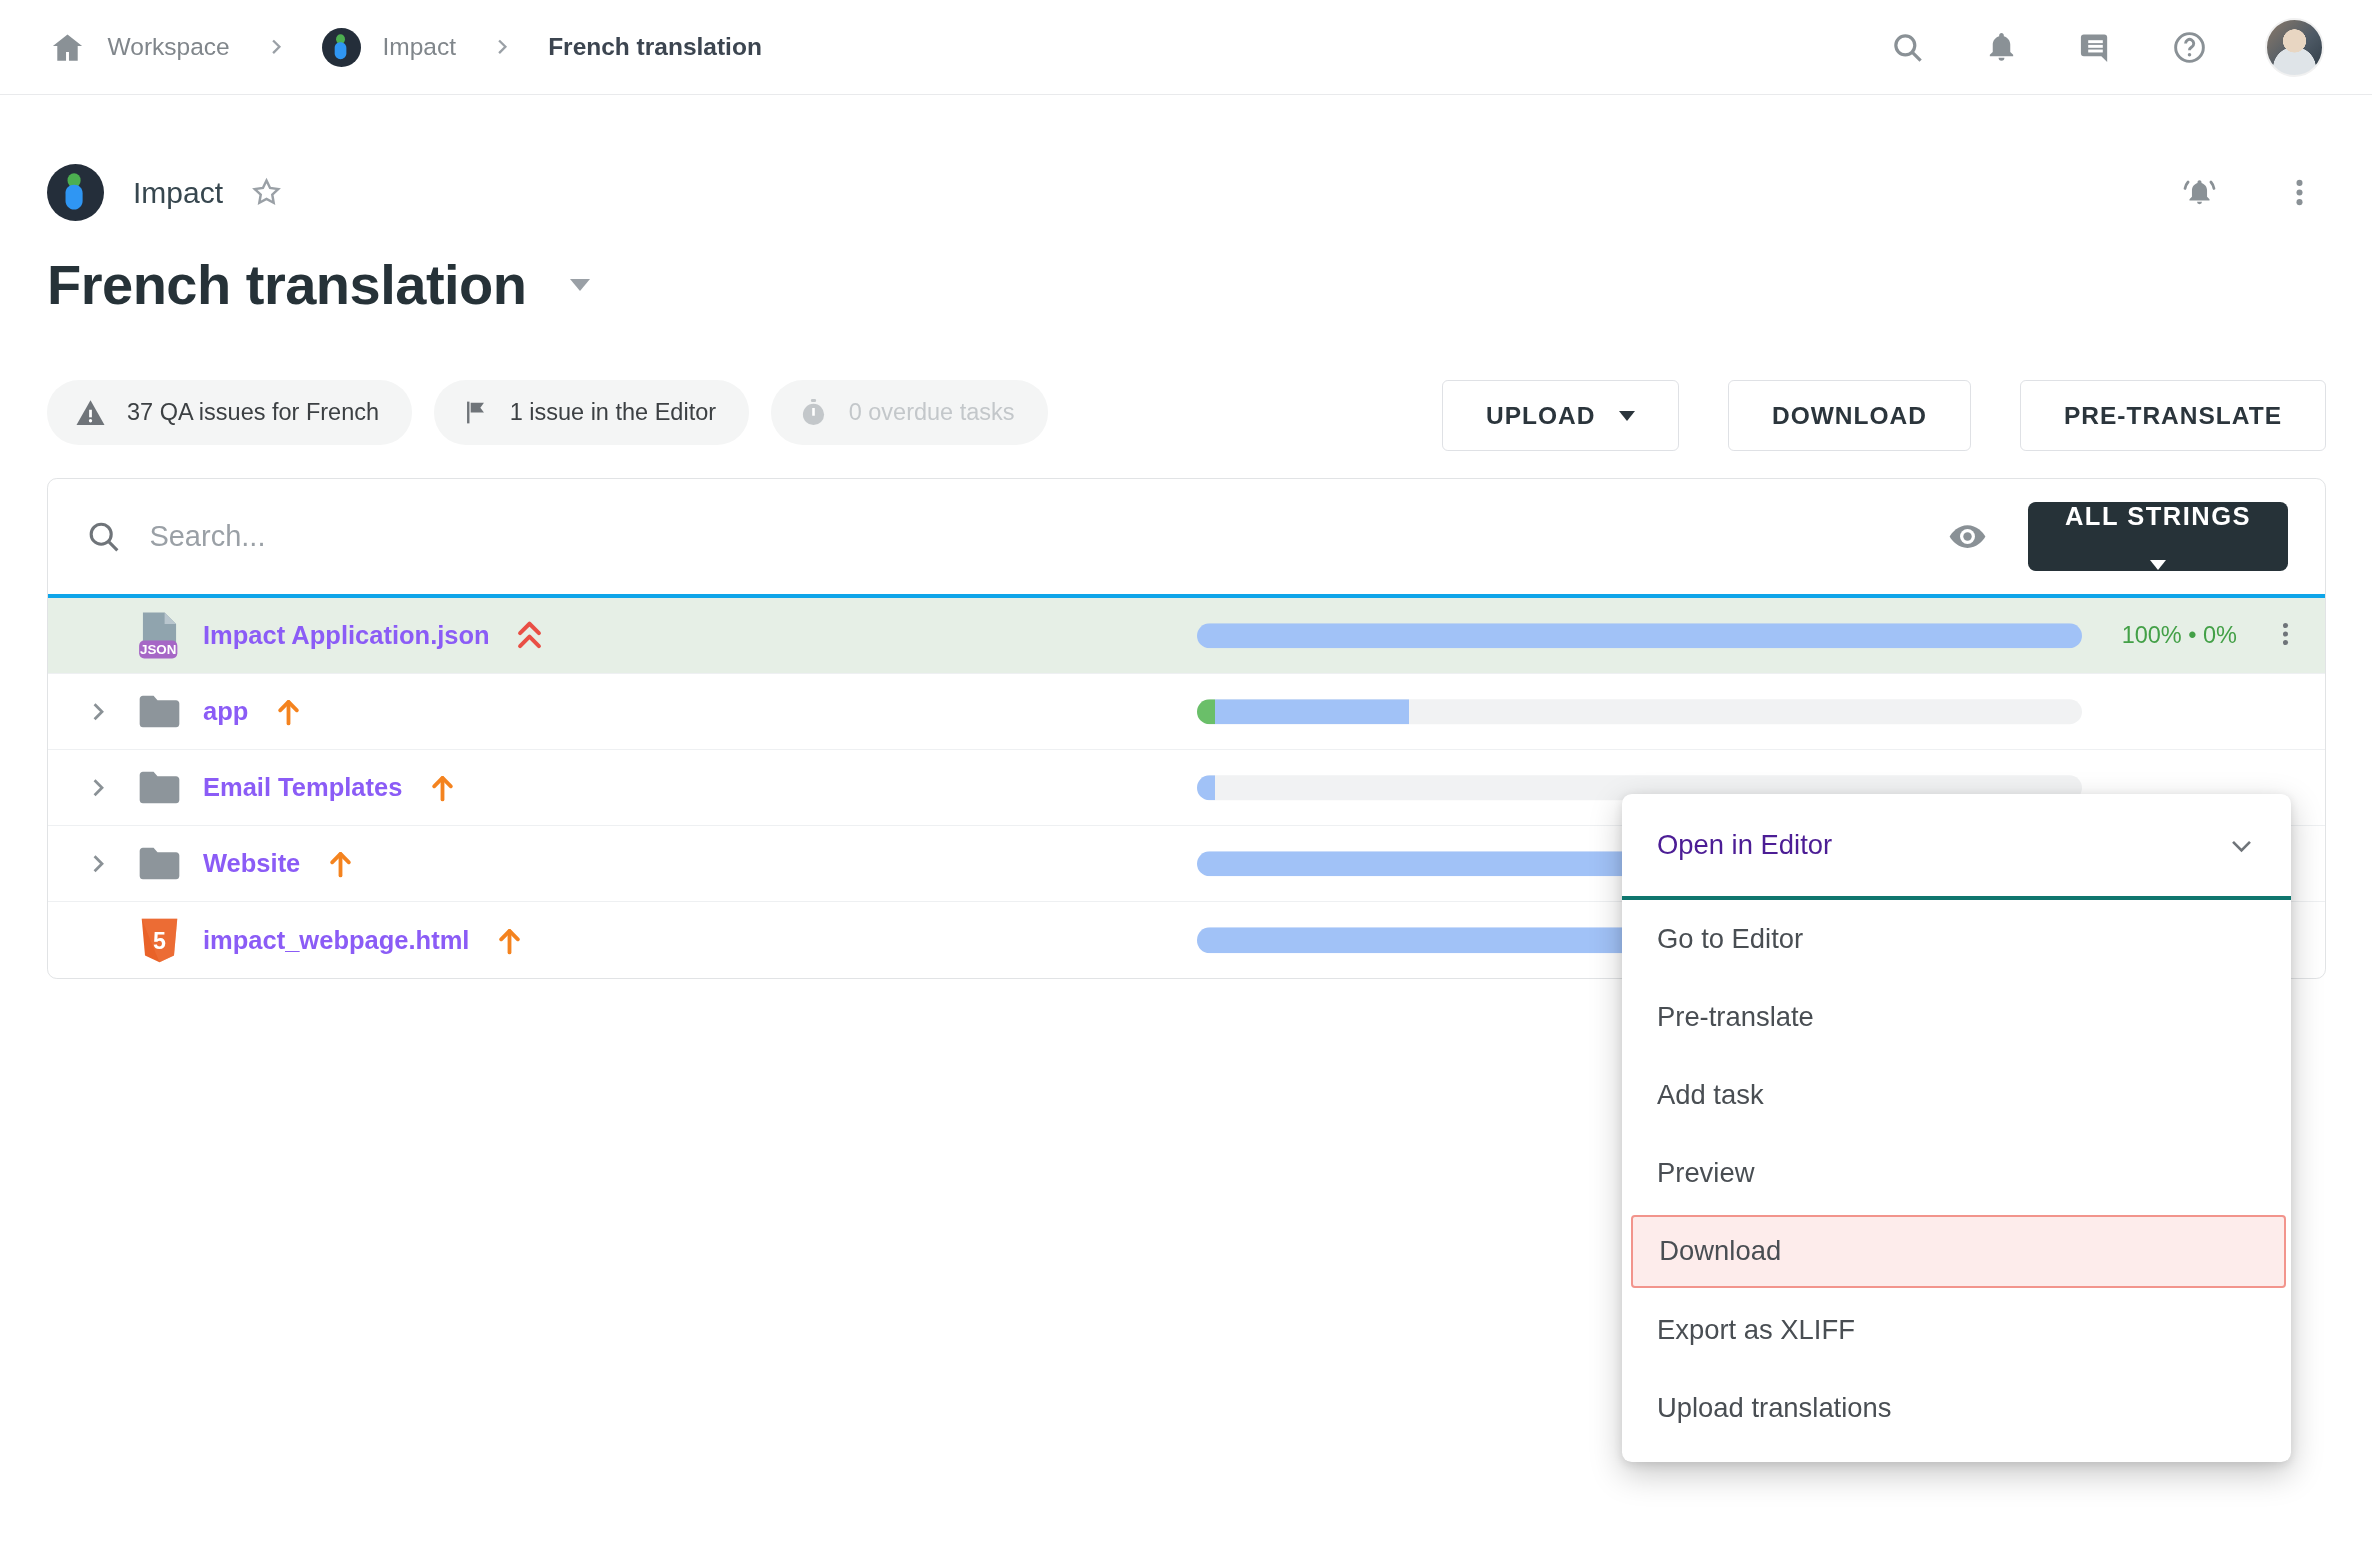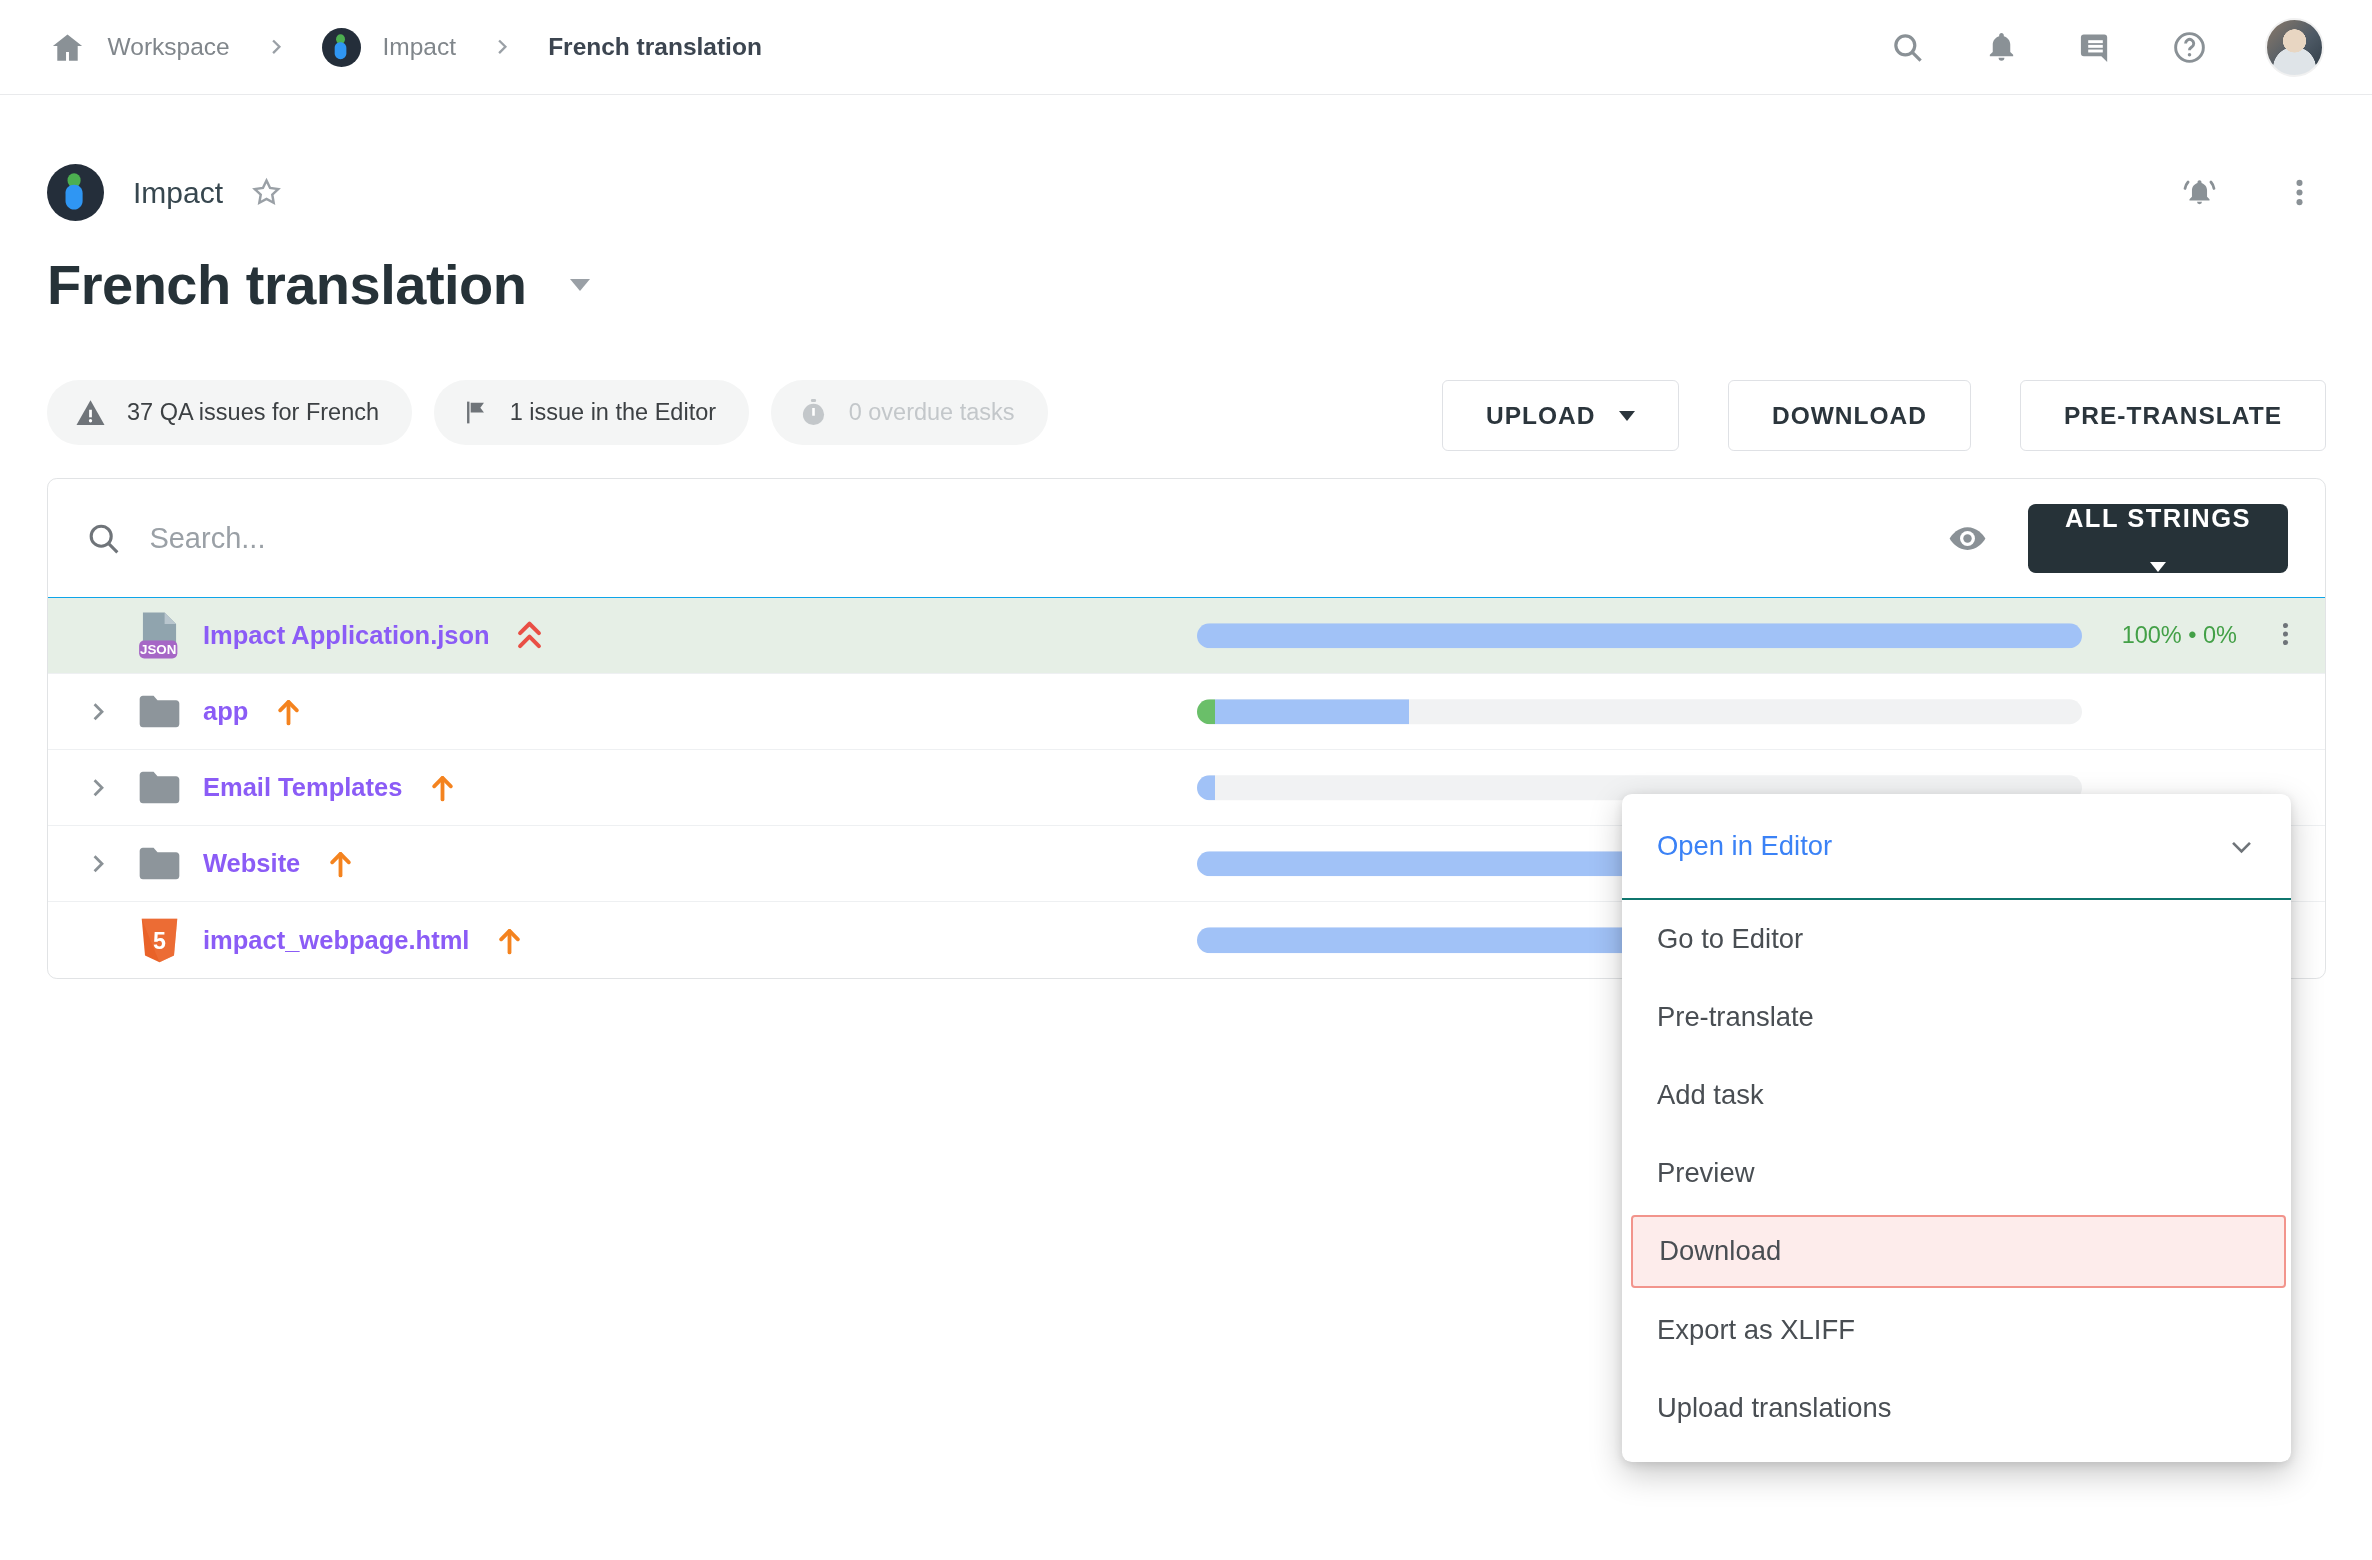--- a/index.html
+++ b/index.html
@@ -64,21 +64,21 @@
   .btn .caret { width:0; height:0; border-left:8.8px solid transparent; border-right:8.8px solid transparent; border-top:10.8px solid #2b353c; }
 
   .files-heading { margin-top:98px; font-size:34px; font-weight:700; color:#22292e; }
 
   
   .panel {
     margin-top:27.4px; width:2279px;
     border:1px solid #e1e3e5; border-radius:9.8px; background:#fff;
     position:relative;
   }
-  .search-row { height:119px; display:flex; align-items:center; padding:0 37px; border-bottom:1px solid #0ea5e9; }
+  .search-row { height:119px; display:flex; align-items:center; padding:0 37px; border-bottom:4px solid #0ea5e9; }
   .search-input {
     border:none; outline:none; flex:1; margin-left:27.4px;
     font-family:"Liberation Sans", sans-serif; font-size:29px; color:#5f6368;
   }
   .search-input::placeholder { color:#9aa0a6; }
   .eye { margin-right:41px; display:flex; cursor:pointer; }
   .all-strings {
     height:69px; border:none; border-radius:7.8px; background:#263238; color:#fff;
     font-family:"Liberation Sans", sans-serif; font-size:25.5px; font-weight:700; letter-spacing:1.5px;
     padding:0 37px; display:flex; align-items:center; gap:29px; cursor:pointer;flex-direction:column;
@@ -103,21 +103,21 @@
   .pct { position:absolute; right:88px; font-size:23.5px; color:#43a047; white-space:nowrap; }
   .row-kebab { position:absolute; right:25.5px; top:50%; transform:translateY(-50%); cursor:pointer; }
 
   
   .context-menu {
     position:absolute; left:1622px; top:794px; width:669px;
     background:#fff; border-radius:9.8px; z-index:20;
     box-shadow:0 11.8px 33px rgba(0,0,0,.22), 0 2.9px 9.8px rgba(0,0,0,.10);
     padding-bottom:15.7px; overflow:hidden;
   }
-  .menu-header { height:106px; display:flex; align-items:center; padding:0 35px; border-bottom:2px solid #0f766e; font-size:27.4px; color:#3b82f6; cursor:pointer; }
+  .menu-header { height:106px; display:flex; align-items:center; padding:0 35px; border-bottom:4px solid #0f766e; font-size:27.4px; color:#4c1d95; cursor:pointer; }
   .menu-header .spread { flex:1; }
   .menu-item { height:78px; display:flex; align-items:center; padding:0 35px; font-size:27.4px; color:#494e53; cursor:pointer; }
   .menu-item.highlighted {
     height:73px; margin:2.9px 4.9px 2.9px 8.8px; padding:0 26.5px;
     background:#fdeceb; border:2.9px solid #f2948c; border-radius:3.9px;
   }
 </style>
 </head>
 <body>
 

